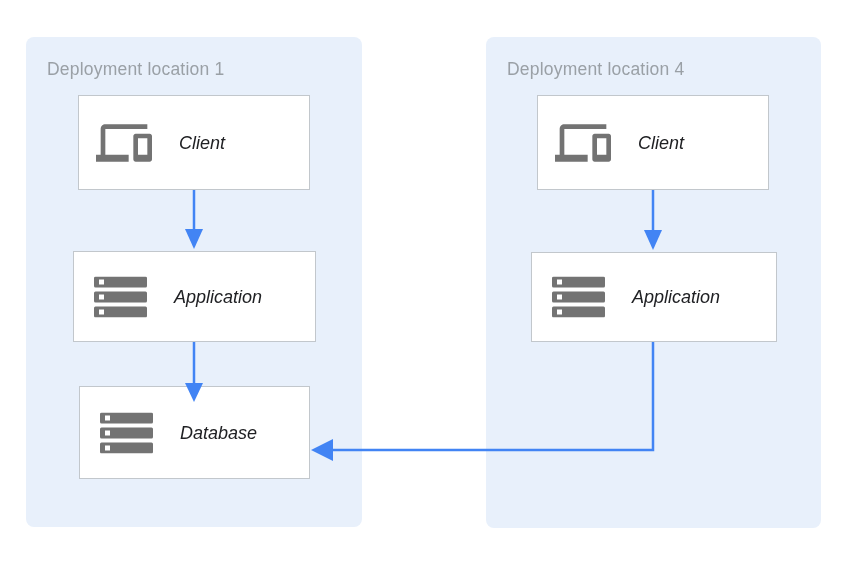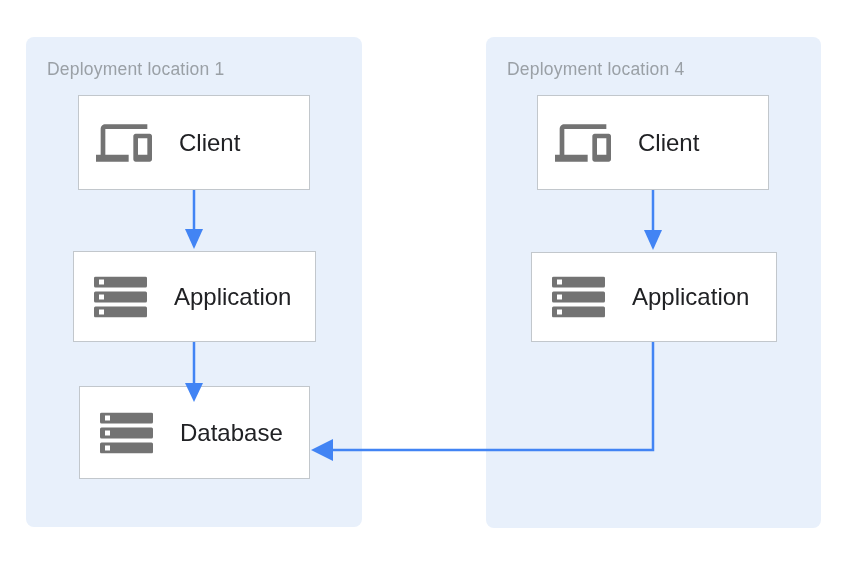--- a/index.html
+++ b/index.html
@@ -44,23 +44,24 @@
     position:absolute;left:20px;top:50%;
     transform:translateY(-50%);
     display:block;
   }
   .node-icon.devices{left:17px;}
   .ic{fill:var(--icon_gray);}
   .ic-hole{fill:#ffffff;}
   .node-label{
     position:absolute;left:100px;top:50%;
     transform:translateY(-50%);
-    font-size:24px;
+    font-size:18px;
     color:var(--node_text);
     white-space:nowrap;
+    font-style:italic;
   }
   .connector-layer{
     position:absolute;left:0;top:0;
     pointer-events:none;
   }
   .arrow-line{
     stroke:var(--arrow);
     stroke-width:2.5;
     fill:none;
   }

